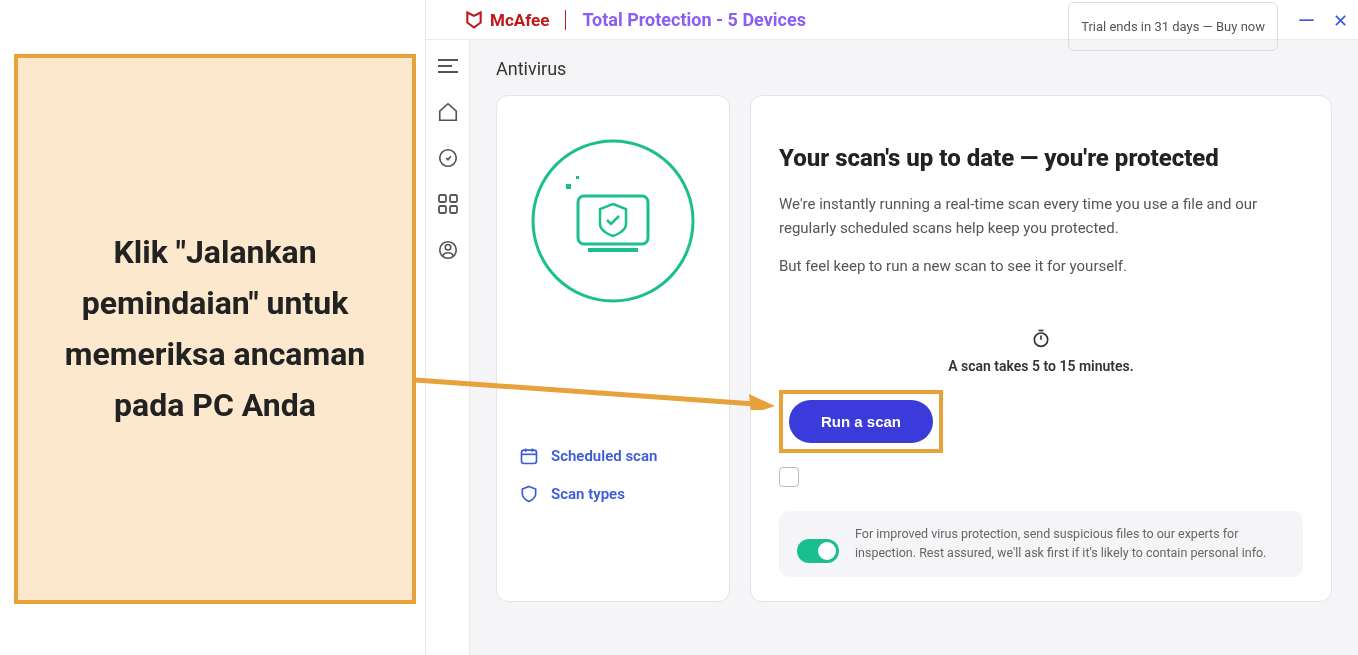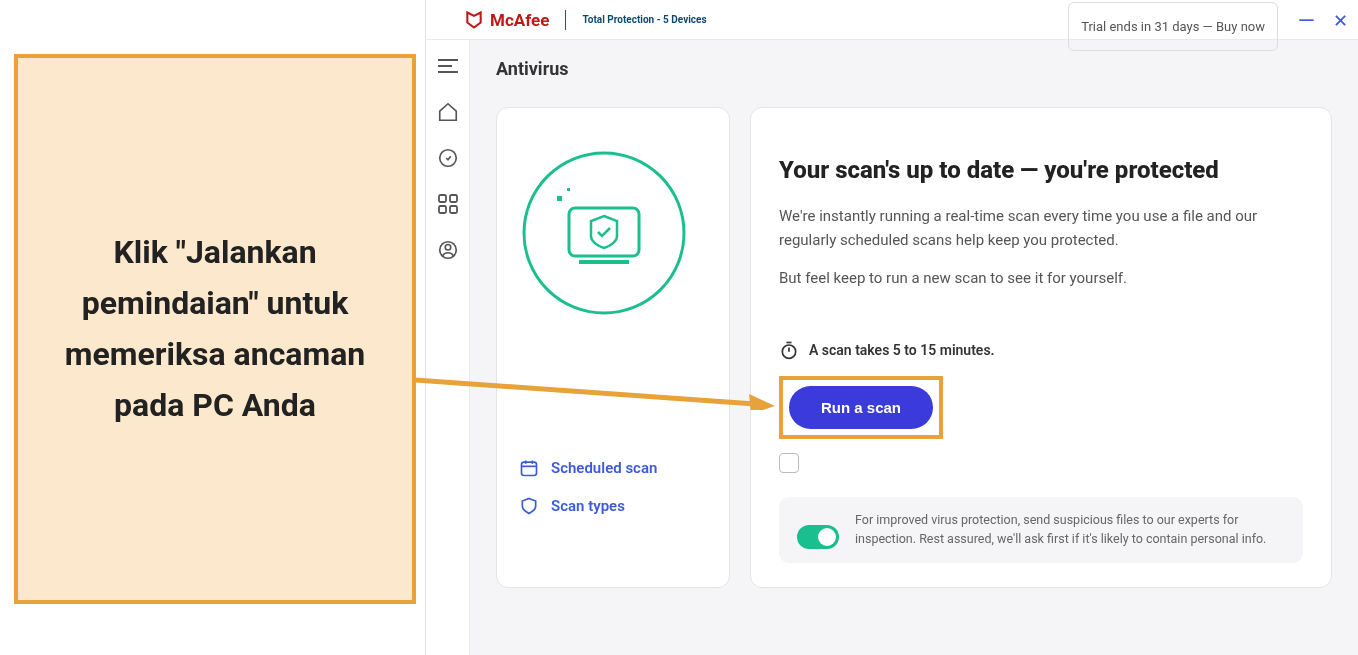--- a/index.html
+++ b/index.html
@@ -68,21 +68,21 @@
   }
   .brand {
     display: flex;
     align-items: center;
     gap: 6px;
     margin-left: 24px;
   }
   .brand-logo { width: 20px; height: 20px; }
   .brand-name { color: #c01818; font-weight: 700; font-size: 17px; }
   .brand-sep { width: 1px; height: 20px; background: #c01818; margin: 0 10px; }
-  .brand-product { color: #0c4a6e; font-weight: 700; font-size: 10px; text-align: right; }
+  .brand-product { color: #8b5cf6; font-weight: 700; font-size: 18px; text-align: right; }
   .trial-badge {
     position: absolute;
     right: 80px;
     top: 2px;
     border: 1px solid #ddd;
     border-radius: 6px;
     padding: 16px 12px;
     font-size: 13px;
     color: #555;
     cursor: pointer;
@@ -129,37 +129,37 @@
   .content {
     position: absolute;
     left: 44px;
     top: 40px;
     right: 0;
     bottom: 0;
     padding: 18px 26px;
   }
   .page-title {
     font-size: 18px;
-    font-weight: 700;
+    font-weight: 400;
     color: #333;
-    margin-bottom: 28px;
+    margin-bottom: 16px;
   }
   .cards {
     display: flex;
     gap: 20px;
   }
   .card-left {
     width: 234px;
     background: #fff;
     border: 1px solid #e5e5e7;
     border-radius: 12px;
     padding: 22px;
     display: flex;
     flex-direction: column;
-    align-items: flex-start;
+    align-items: center;
   }
   .illus {
     width: 170px;
     height: 170px;
     margin-top: 18px;
     margin-bottom: 140px;
   }
   .side-links {
     width: 100%;
     display: flex;
@@ -200,20 +200,21 @@
   }
   .scan-duration {
     display: flex;
     align-items: center;
     gap: 10px;
     font-size: 14px;
     font-weight: 600;
     color: #333;
     margin-top: 36px;
     margin-bottom: 16px;
+    flex-direction: column;
   }
   .run-scan-wrap {
     border: 4px solid #e8a23a;
     display: inline-block;
     padding: 6px;
     width: fit-content;
     margin-bottom: 14px;
   }
   .run-scan-btn {
     background: #3b3bdb;

